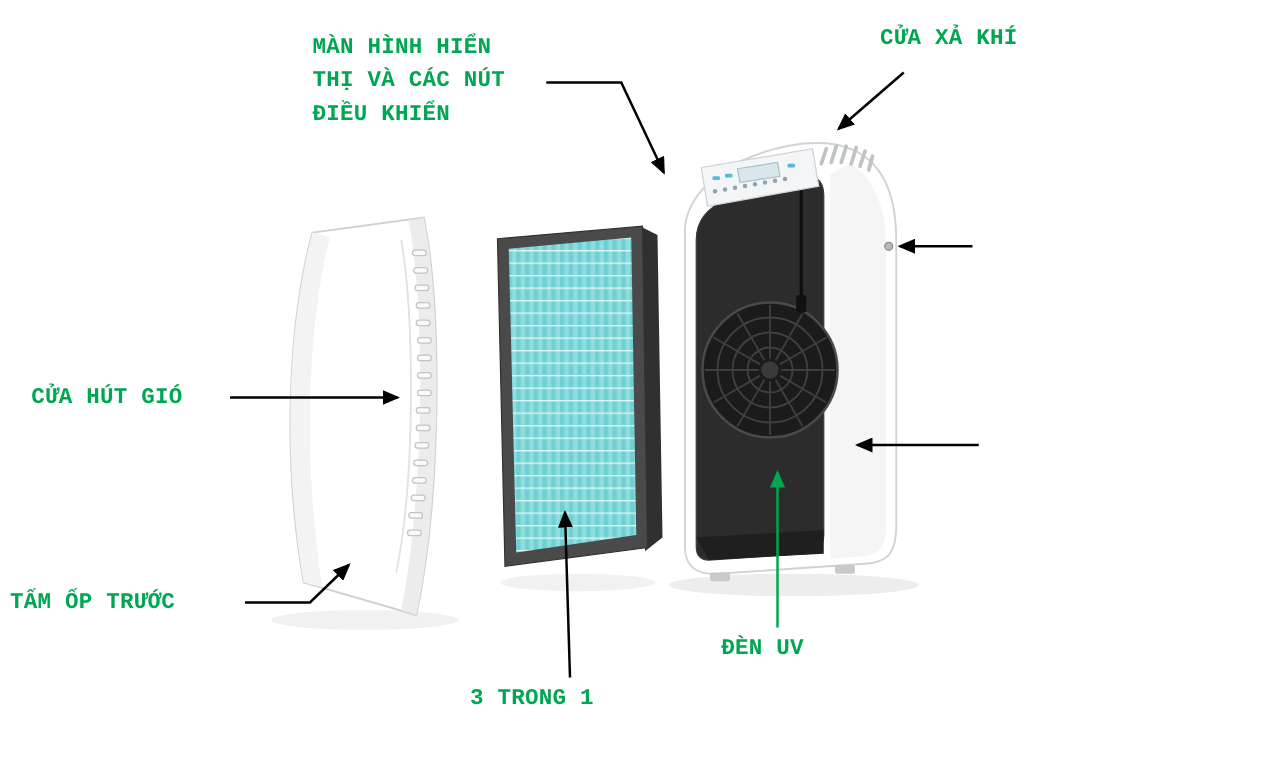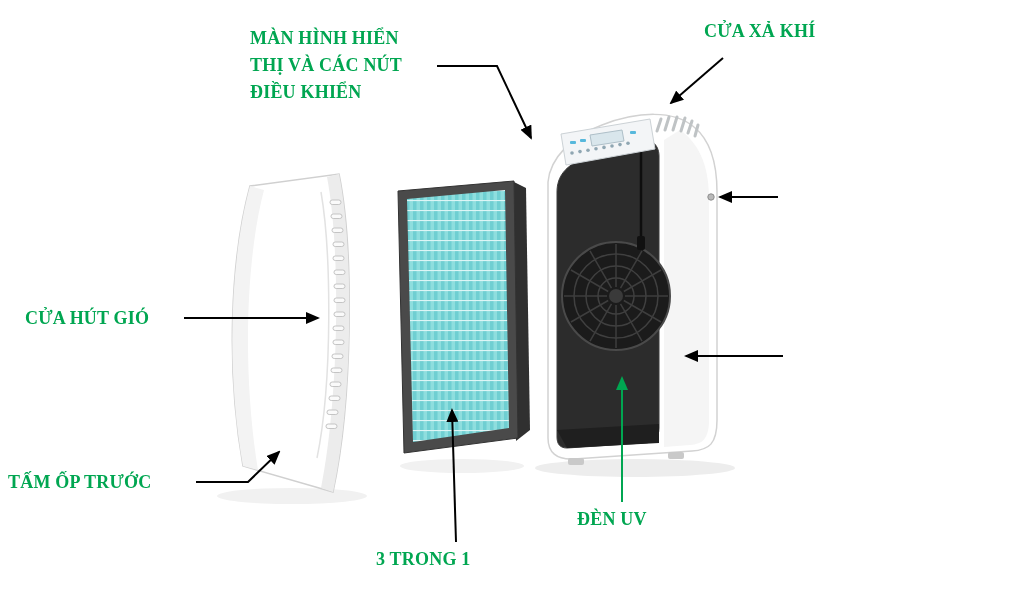--- a/index.html
+++ b/index.html
@@ -1,18 +1,18 @@
 <!DOCTYPE html>
 <html><head>
 <meta charset="utf-8">
 <style>
   html,body{margin:0;padding:0;background:#ffffff;}
   .stage{
     position:relative;width:864px;height:611px;background:#ffffff;
-    font-family:Liberation Serif, serif;overflow:hidden;
+    font-family:Liberation Mono, monospace;overflow:hidden;
   }
   .stage > svg{position:absolute;left:0;top:0;}
   .lbl{
     position:absolute;color:#00a651;font-weight:700;font-size:18px;
     line-height:27px;white-space:nowrap;letter-spacing:.2px;
   }
 </style>
 </head>
 <body>
 

